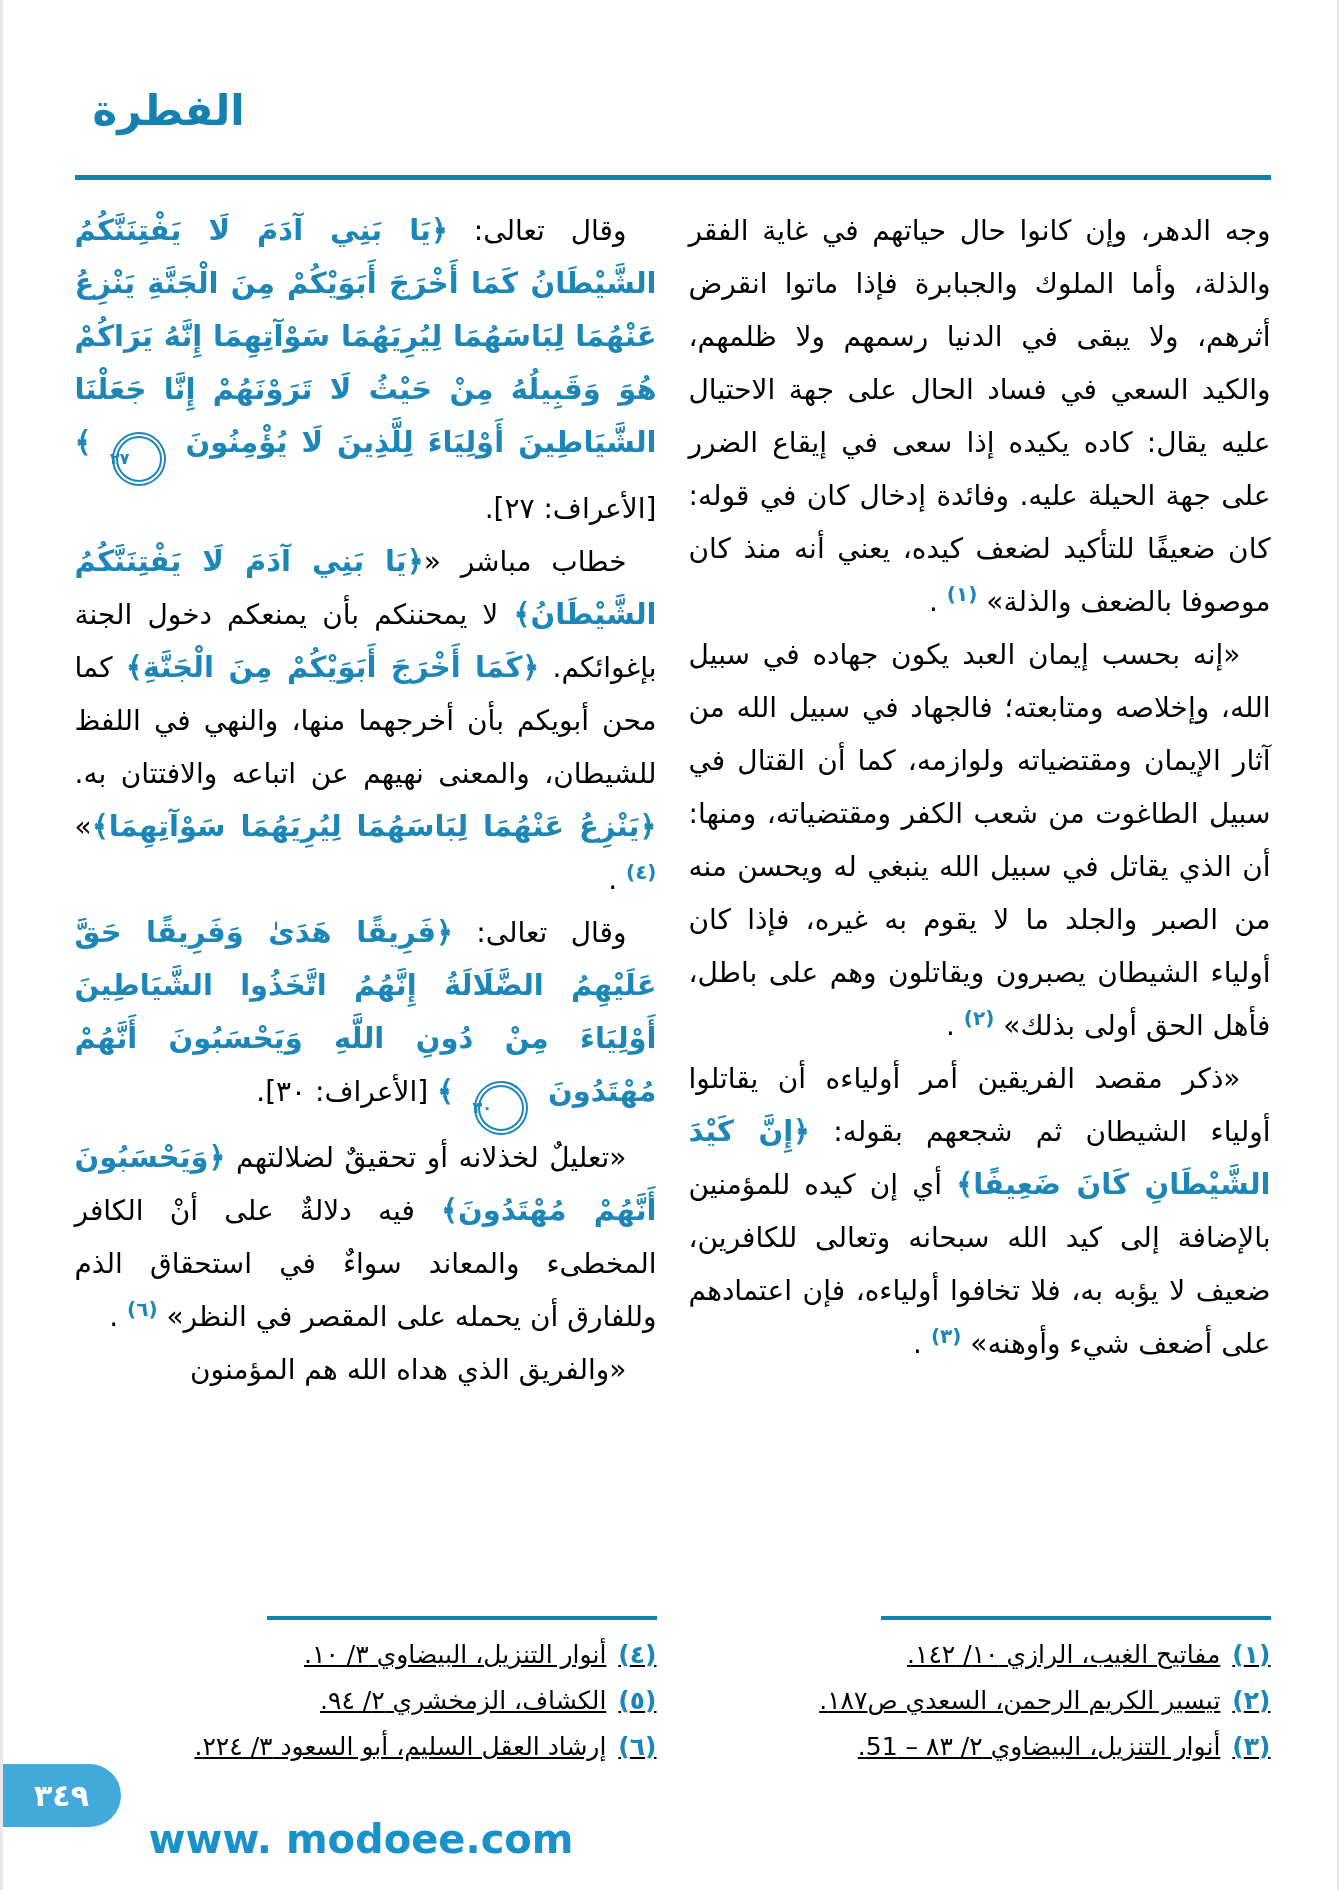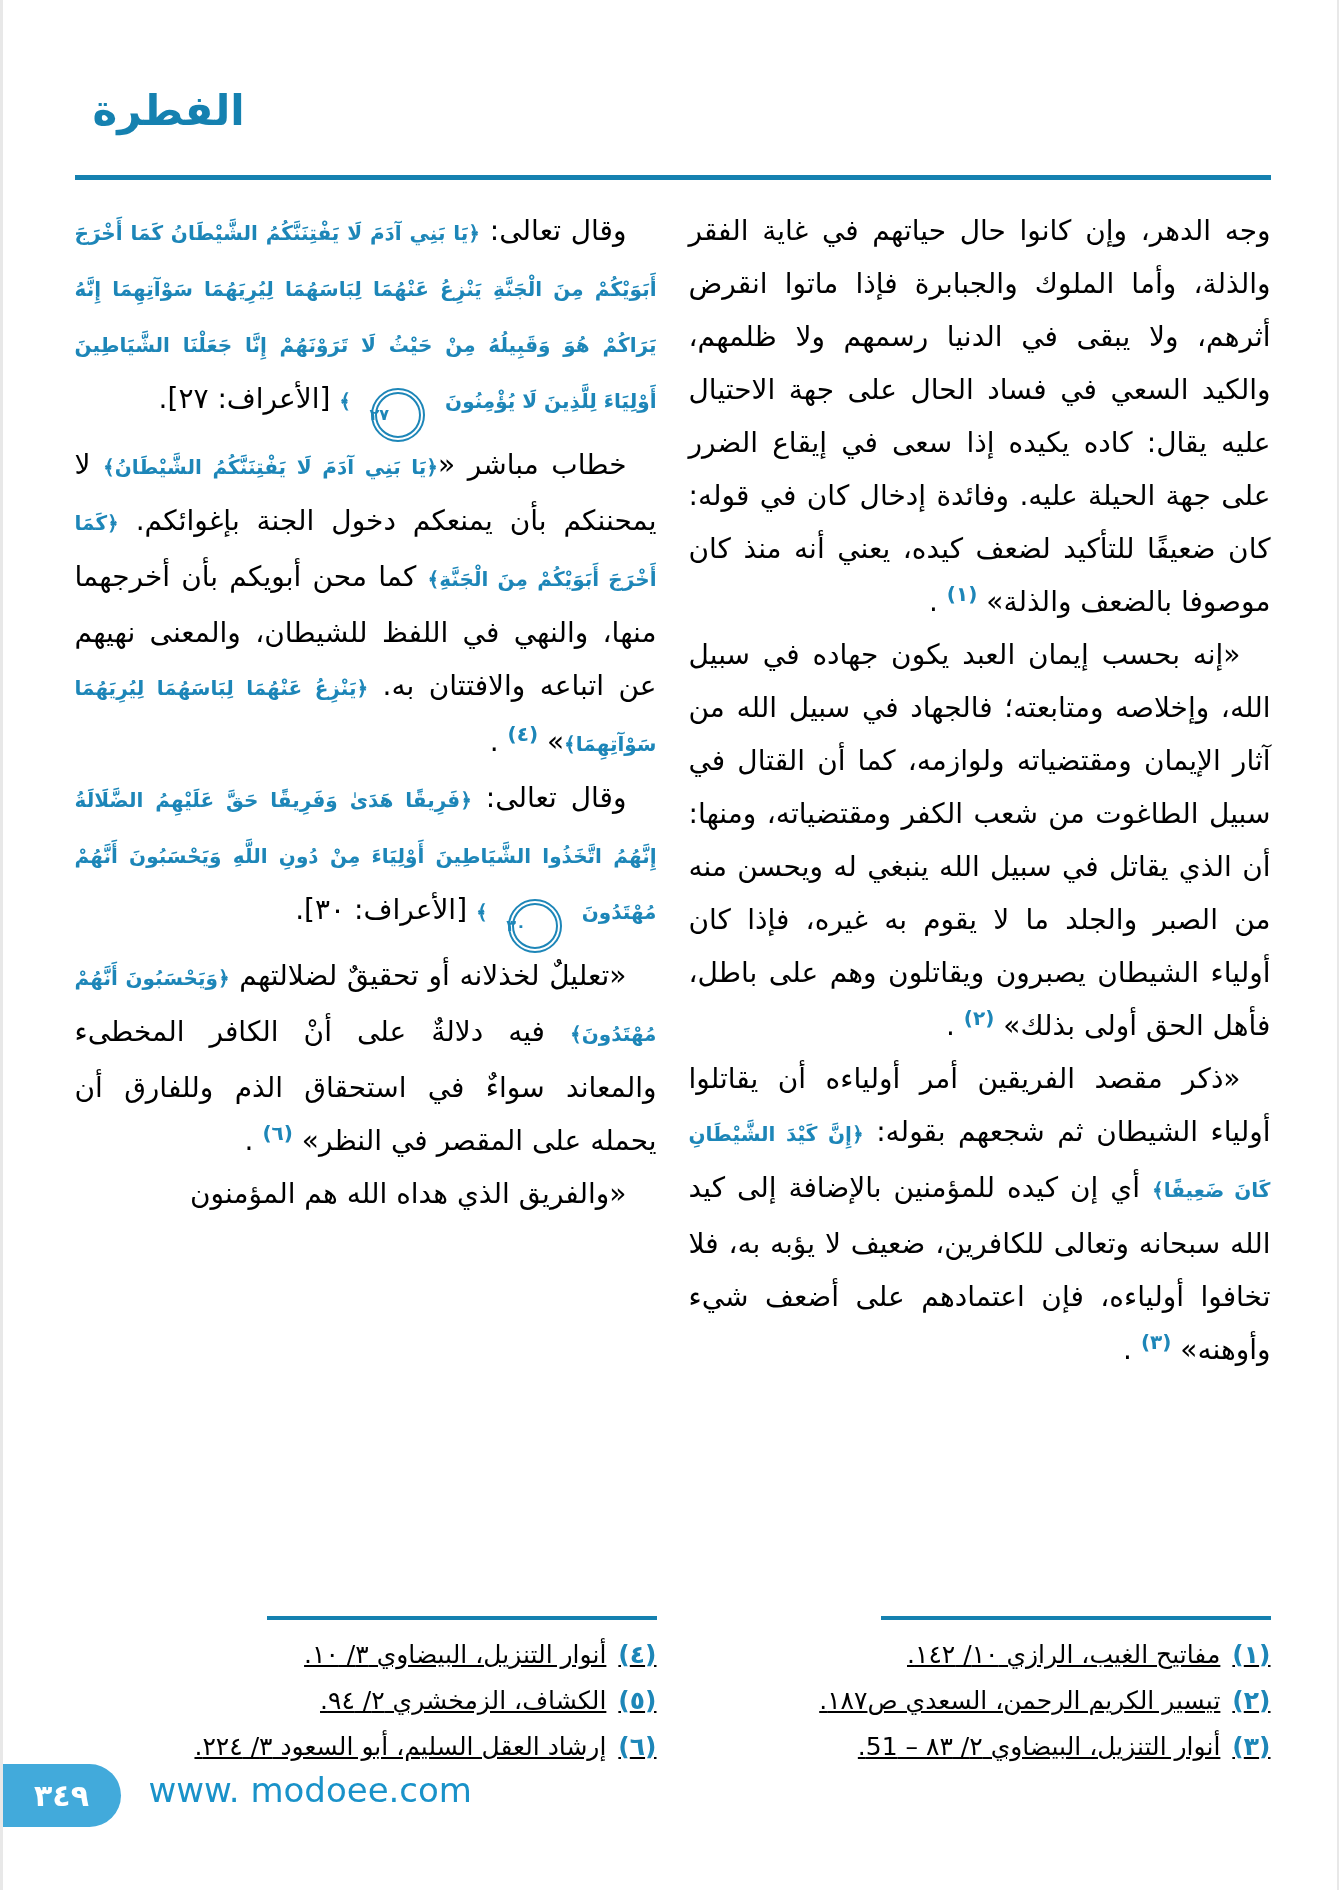--- a/index.html
+++ b/index.html
@@ -40,21 +40,21 @@
     direction:rtl;
   }
   .col-body p{
     margin:0;padding:0;
     font-size:28px;line-height:53px;
     color:#000;
     text-align:justify;
     text-justify:inter-word;
   }
   .col-body p.indent{text-indent:30px;}
-  .seg-q{color:var(--quran);font-weight:bold;font-size:20px;}
+  .seg-q{color:var(--quran);font-weight:bold;font-size:29px;}
   .seg-fn{
     color:var(--quran);
     font-size:20px;
     vertical-align:super;
     line-height:0;
     font-weight:bold;
   }
   .ayah-badge{
     display:inline-block;
     width:42px;height:42px;
@@ -89,25 +89,26 @@
     position:absolute;left:0;top:1764px;
     width:118px;height:63px;
     background:var(--badge);
     border-radius:0 32px 32px 0;
     color:#ffffff;
     font-size:30px;line-height:63px;
     text-align:center;
     font-weight:bold;
   }
   .website-link{
-    position:absolute;left:146px;top:1770px;
+    position:absolute;left:146px;top:1816px;
     color:var(--link);
-    font-size:34px;
+    font-size:40px;
     direction:ltr;
     text-decoration:none;
+    font-weight:bold;
   }
 </style>
 </head>
 <body>
 
 <div class="page">
   <div class="page-title">الفطرة</div>
   <div class="header-rule"></div>
 
   <div class="columns" id="columns">

